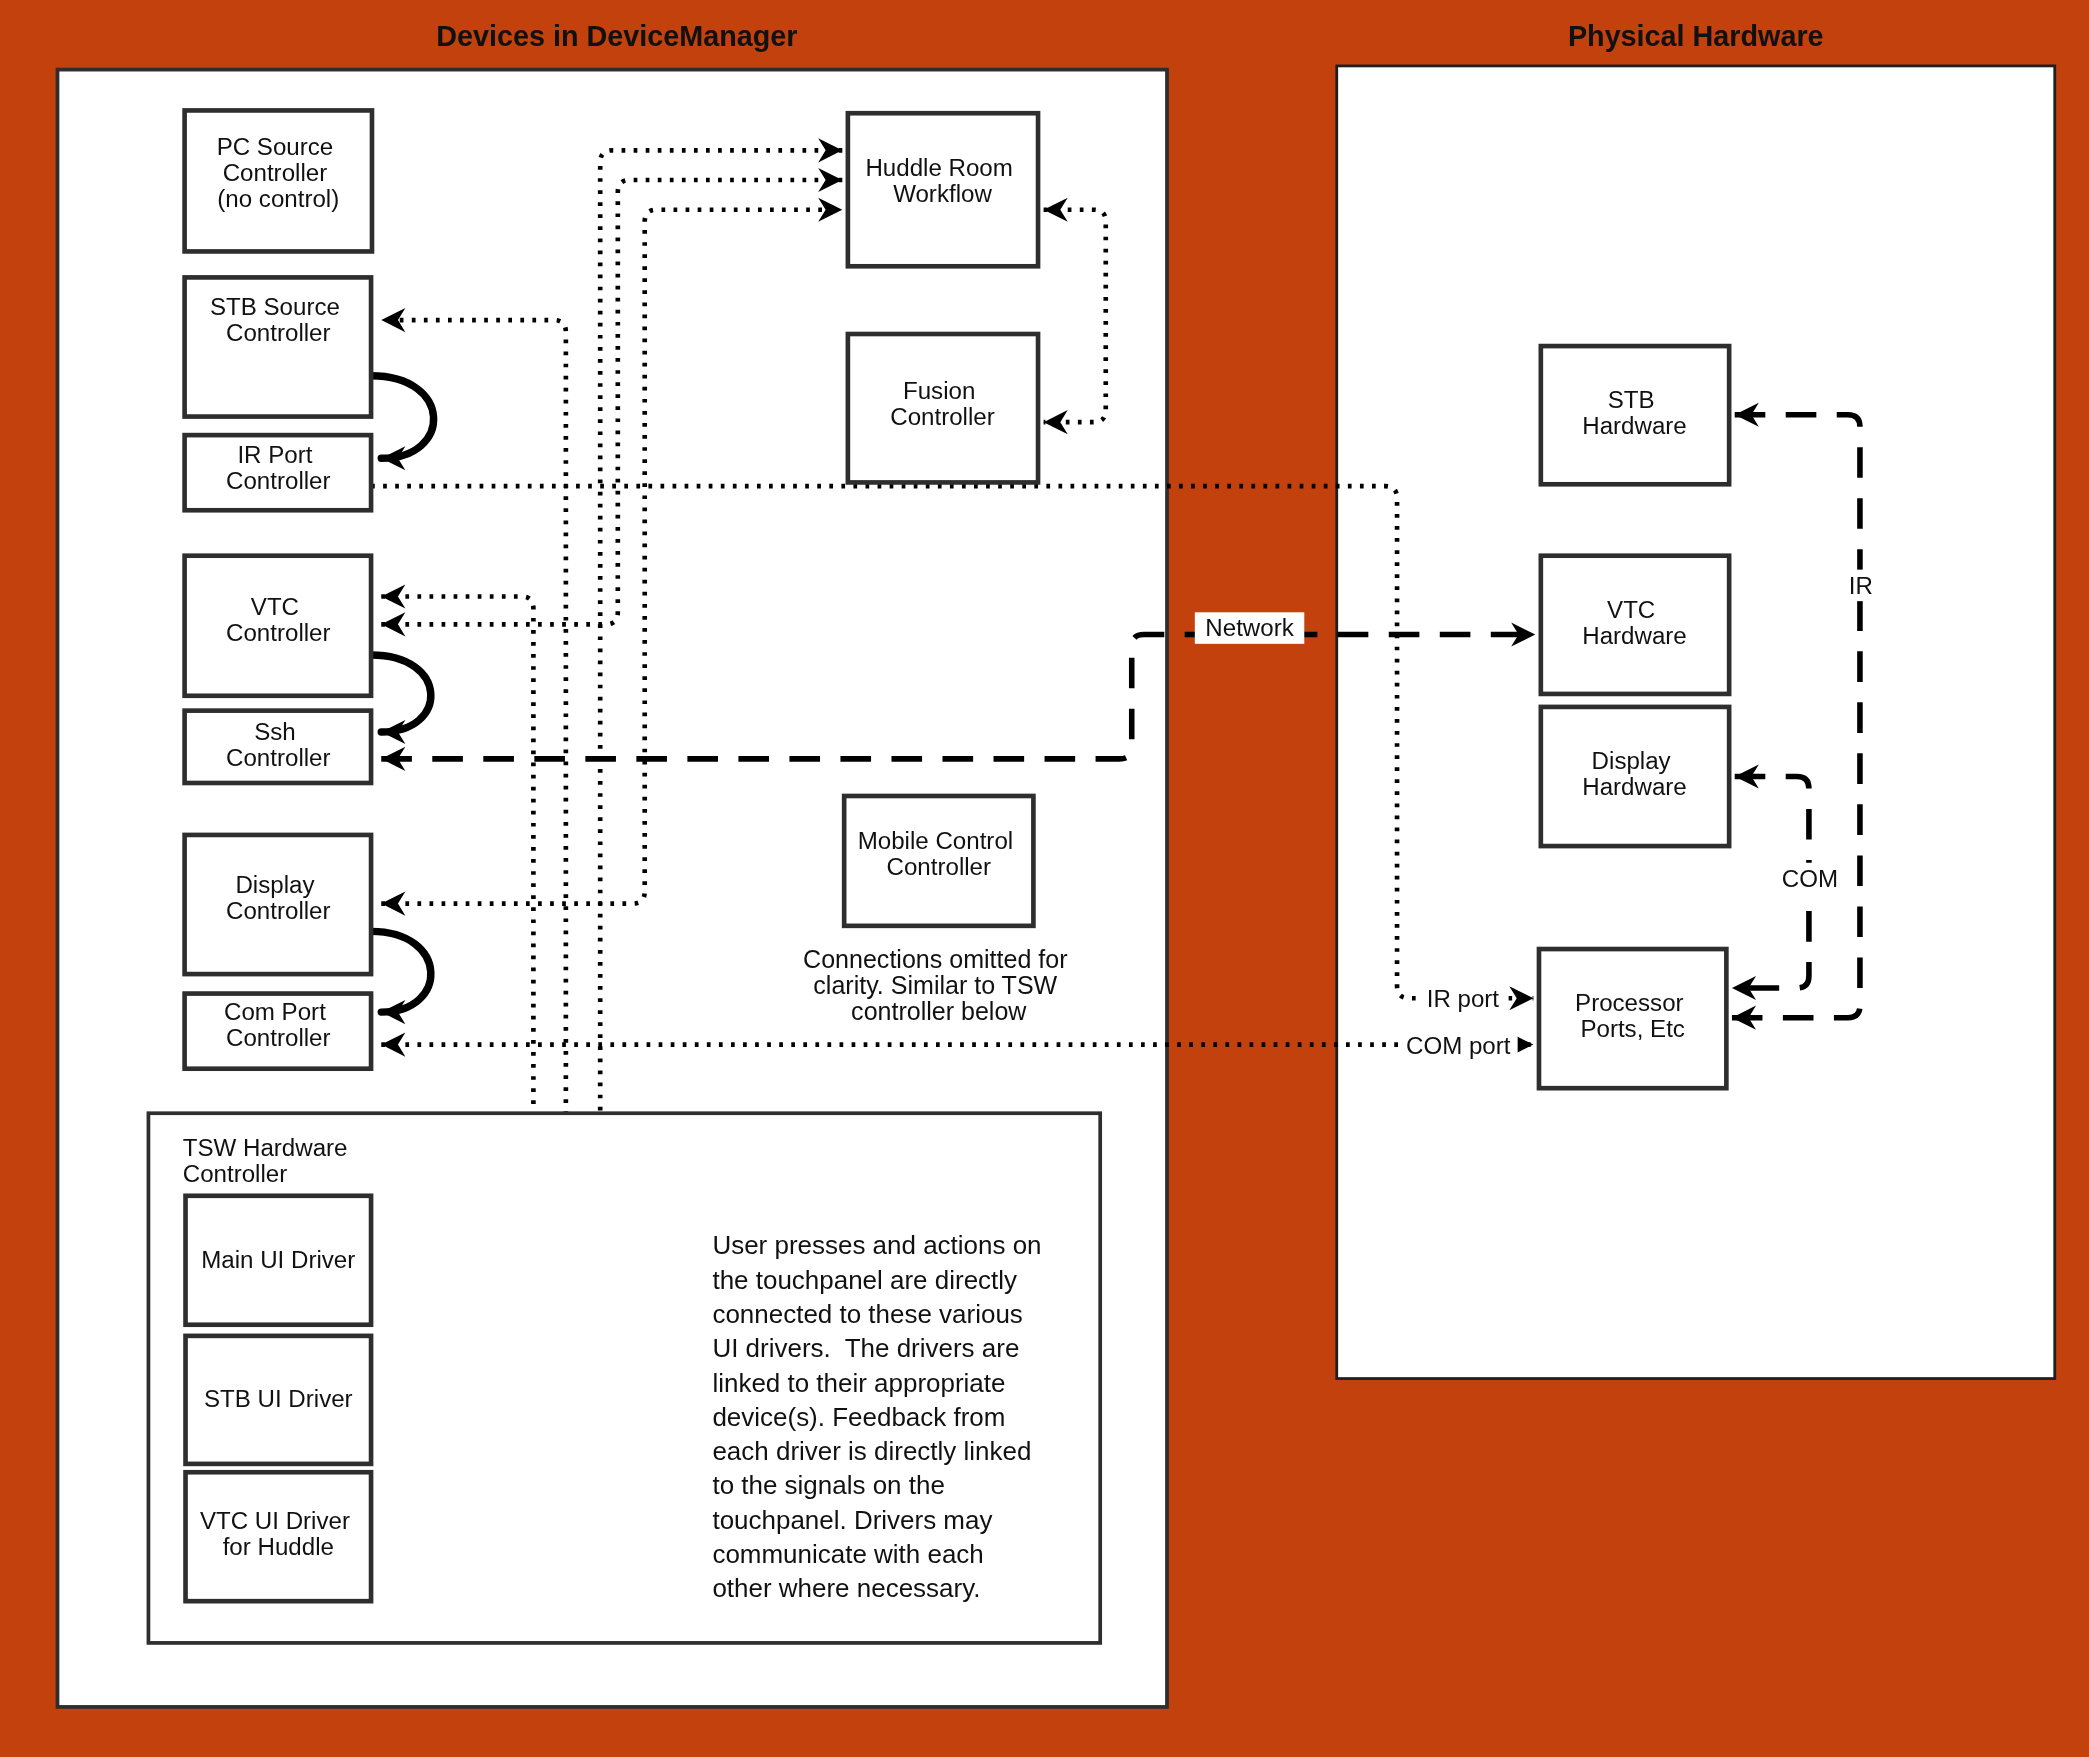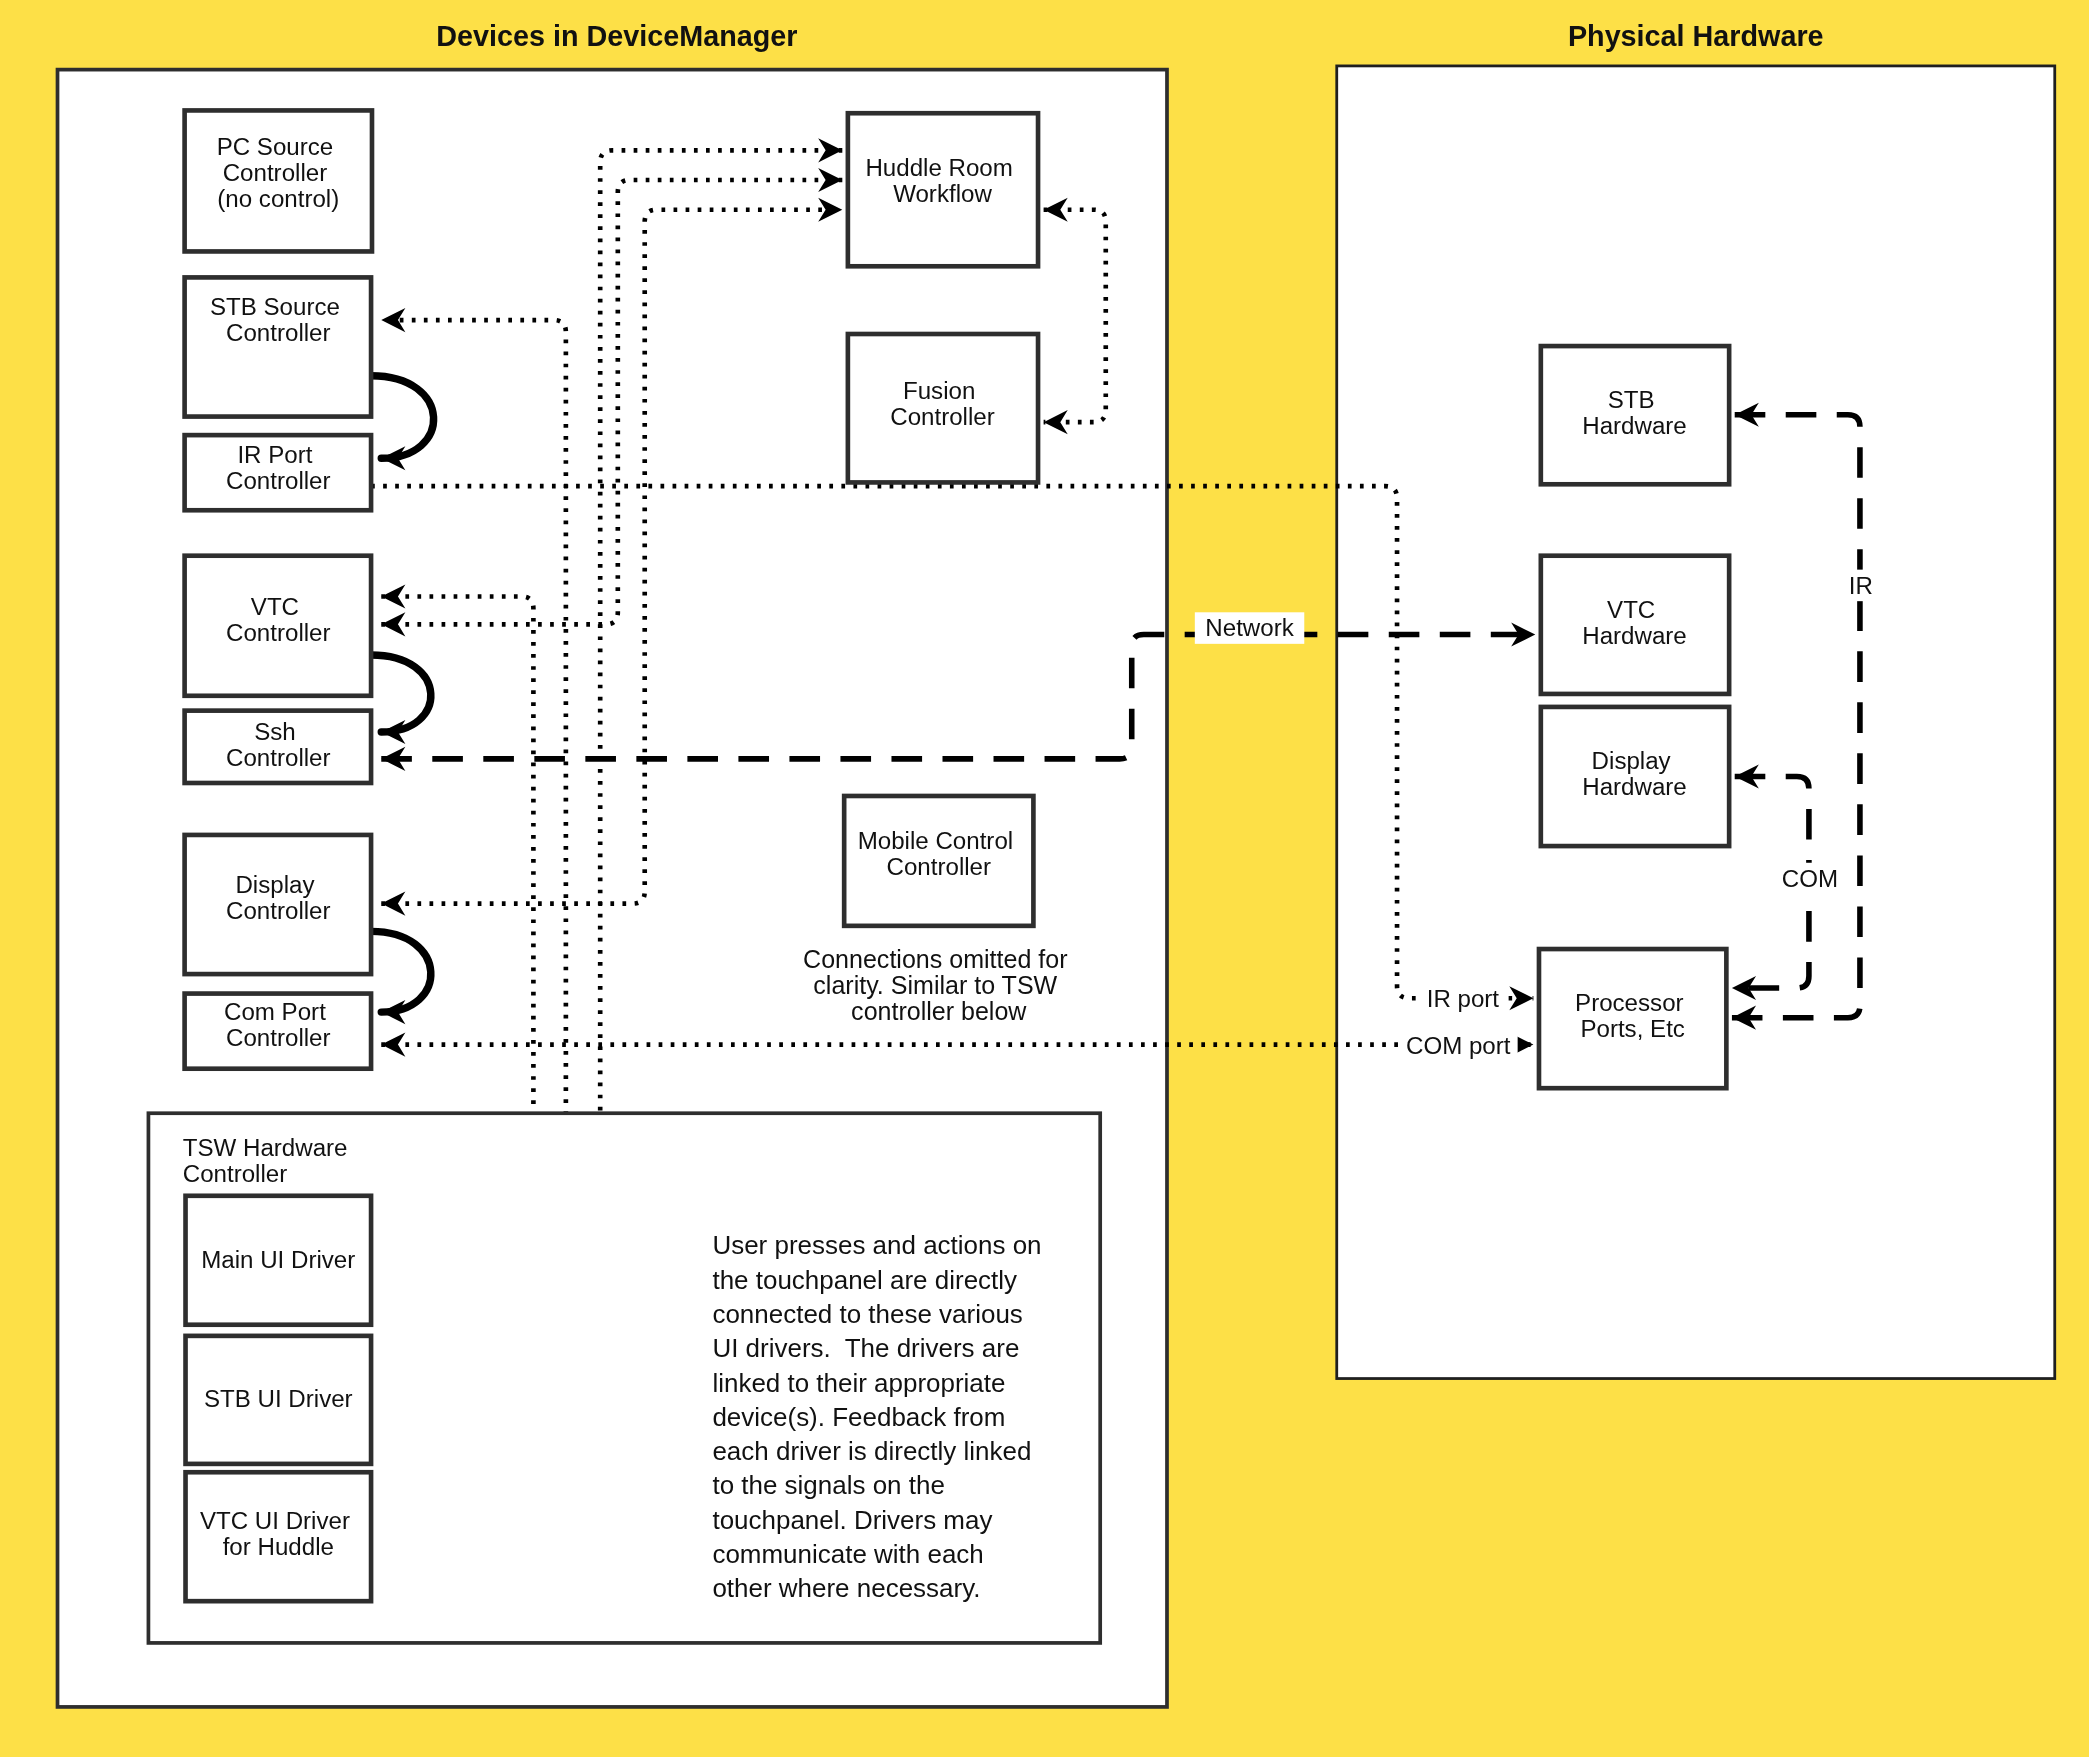--- a/index.html
+++ b/index.html
@@ -1,16 +1,16 @@
 <!DOCTYPE html>
 <html style="font-size:15px"><head>
 <meta charset="utf-8">
 <style>
   html,body{margin:0;padding:0;background:#ffffff;}
-  .stage{width:2090px;height:1758px;position:relative;background:#fde047;}
+  .stage{width:2090px;height:1758px;position:relative;background:#c2410c;}
   svg{display:block;}
   .panel{fill:#ffffff;stroke:#2e2e2e;stroke-width:4;}
   .panel-thin{fill:#ffffff;stroke:#1f1f1f;stroke-width:3;}
   .box{fill:#ffffff;stroke:#2e2e2e;stroke-width:5;}
   .box-thin{fill:#ffffff;stroke:#2e2e2e;stroke-width:4;}
   text{font-family:"Liberation Sans","DejaVu Sans",sans-serif;fill:#111111;}
   .title{font-size:31px;font-weight:bold;text-anchor:middle;}
   .lbl{font-size:26px;text-anchor:middle;}
   .lbl-start{font-size:26px;text-anchor:start;}
   .para{font-size:28px;text-anchor:start;white-space:pre;}

